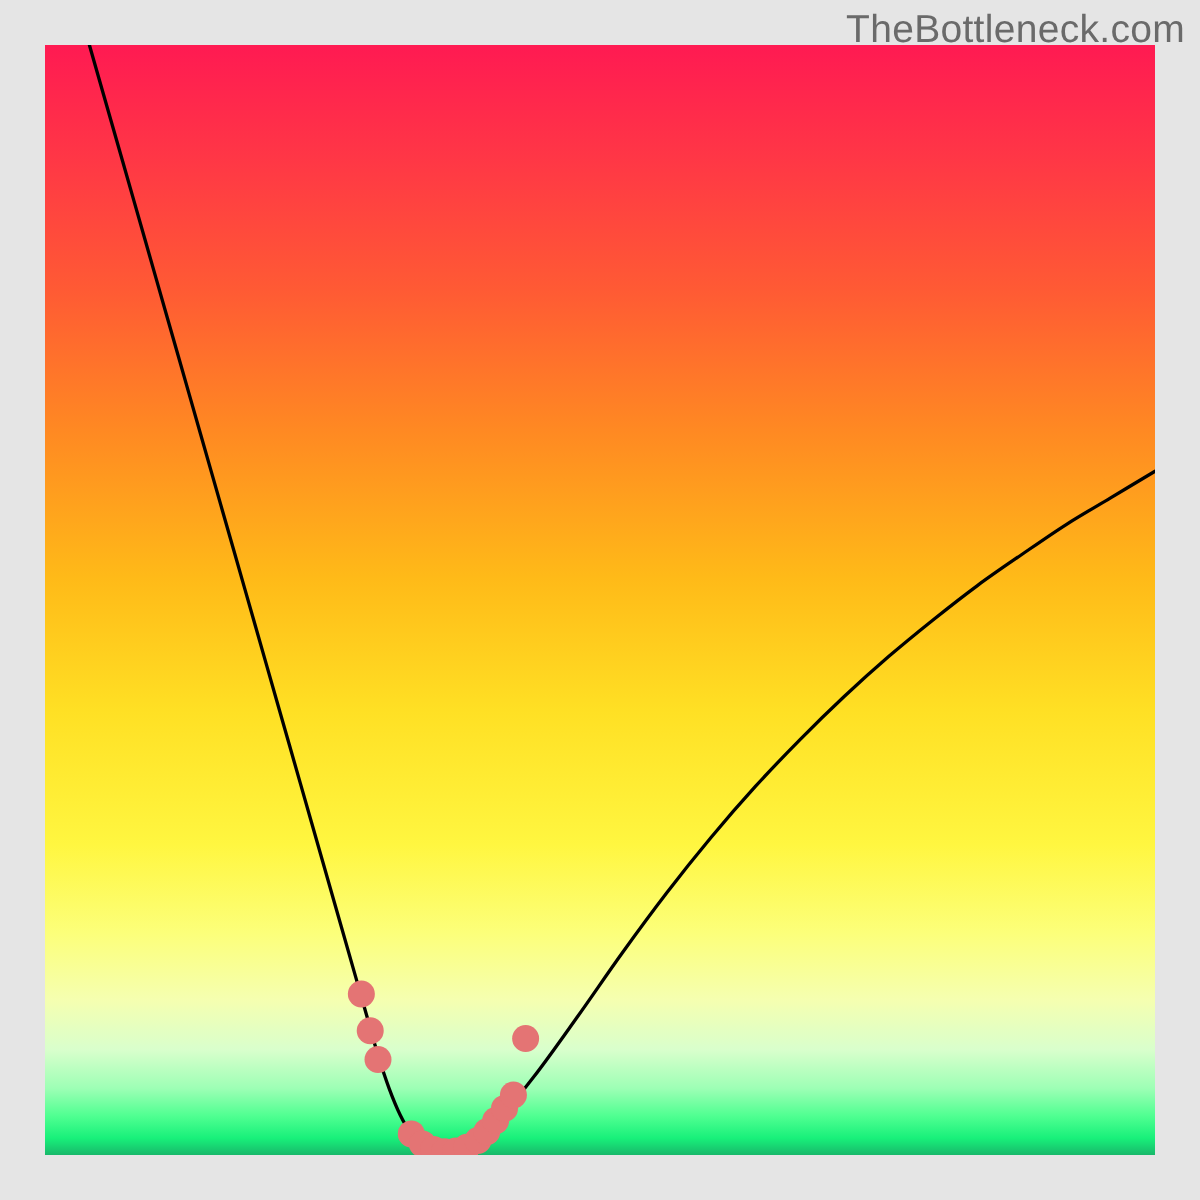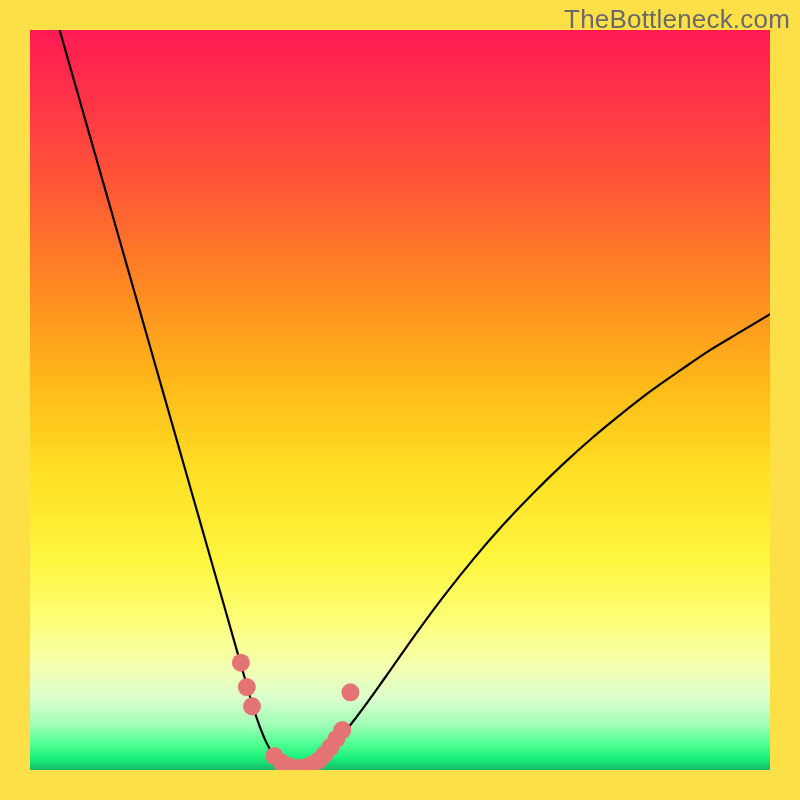--- a/index.html
+++ b/index.html
@@ -8,21 +8,21 @@
     width: 800px;
     height: 800px;
     overflow: hidden;
     background: #000;
     font-family: Arial, Helvetica, sans-serif;
   }
   .frame {
     position: absolute;
     left: 0; top: 0;
     width: 800px; height: 800px;
-    background: #fde047;
+    background: #e5e5e5;
   }
   .plot {
     position: absolute;
     left: 30px;
     top: 30px;
     width: 740px;
     height: 740px;
     overflow: hidden;
   }
   .watermark {

